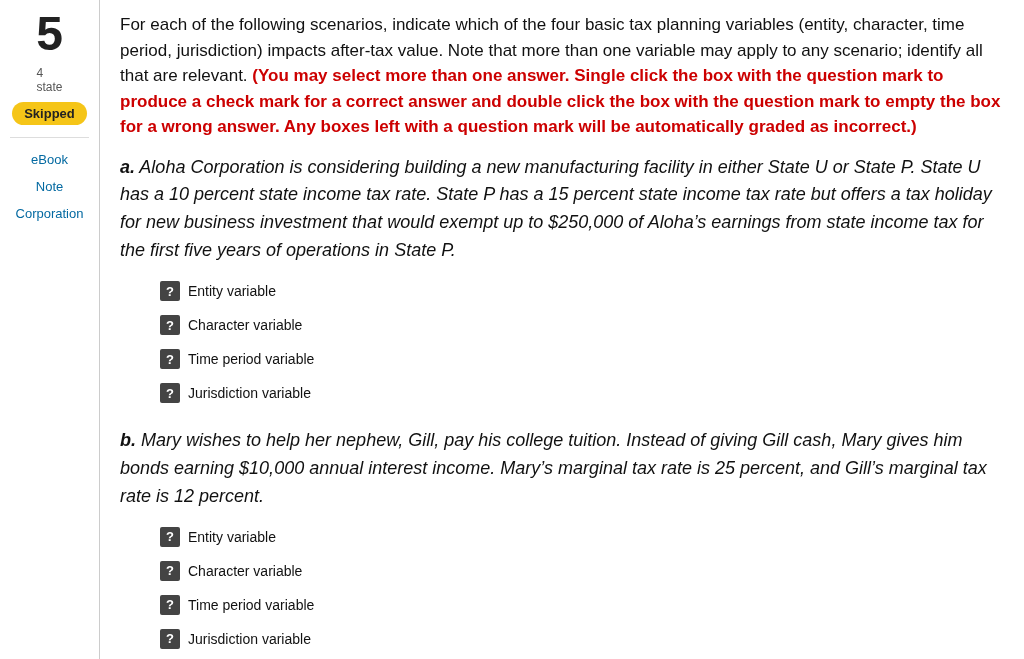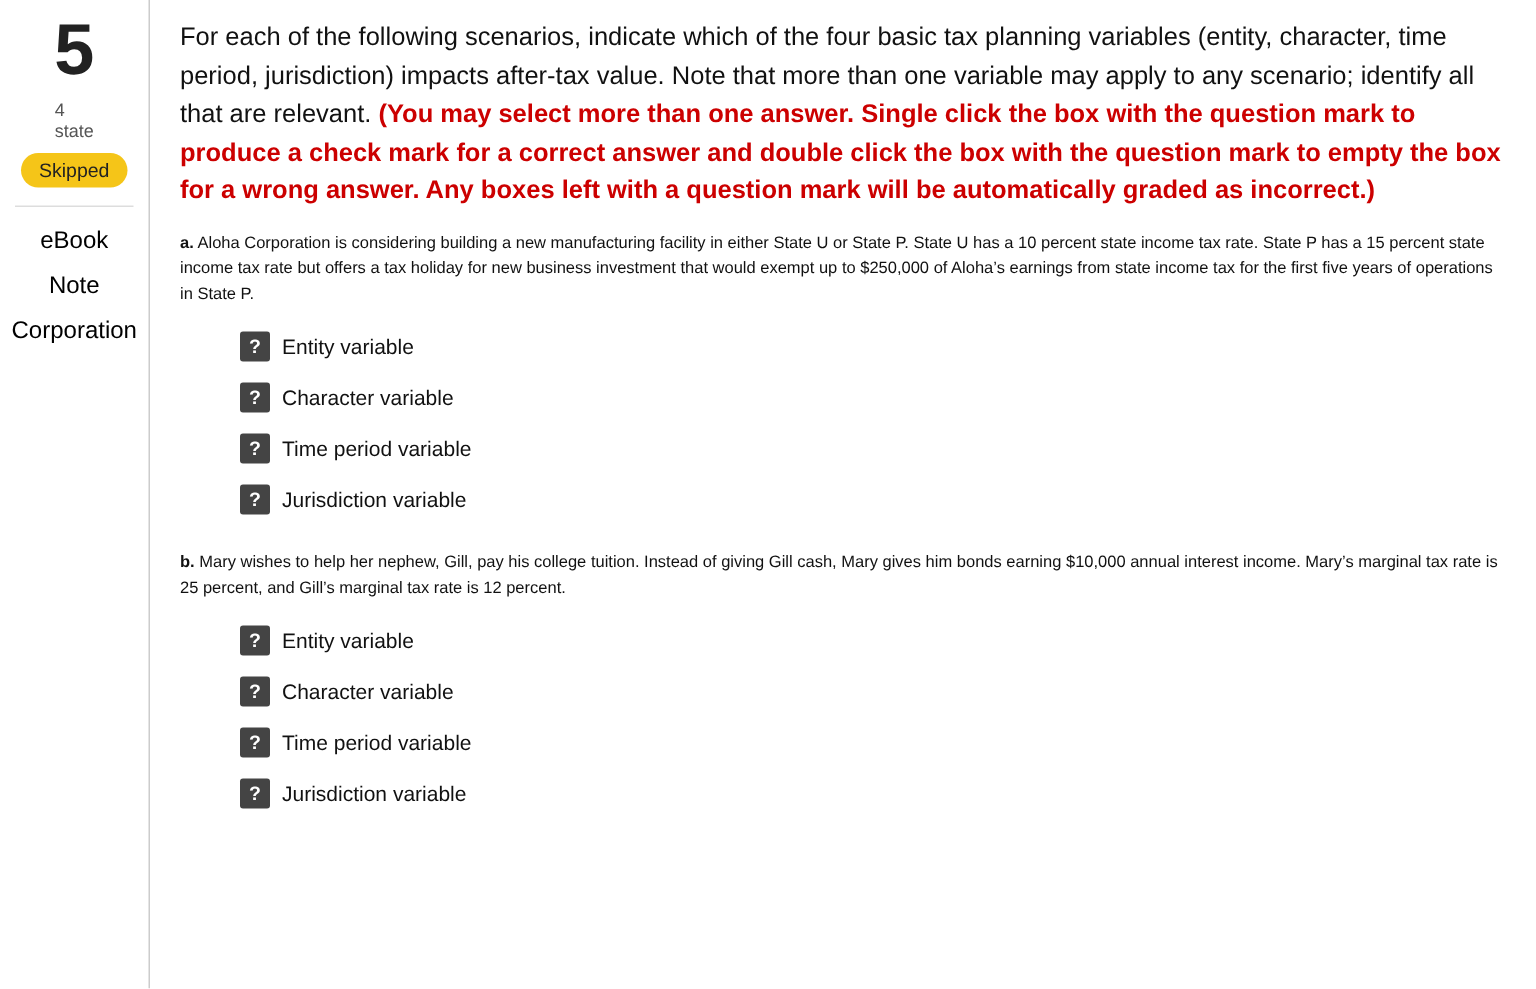--- a/index.html
+++ b/index.html
@@ -34,31 +34,31 @@
     .points-label {
       font-size: 12px;
       color: #555;
     }
     .skipped-badge {
       background-color: #f5c518;
       color: #222;
       border-radius: 20px;
       padding: 4px 12px;
       font-size: 13px;
-      font-weight: normal;
+      font-weight: bold;
       cursor: pointer;
     }
     .sidebar-divider {
       width: 80%;
       border-top: 1px solid #ddd;
       margin: 4px 0;
     }
     .sidebar-nav-item {
-      font-size: 16px;
-      color: #000000;
+      font-size: 13px;
+      color: #0369a1;
       cursor: pointer;
       text-decoration: none;
       padding: 2px 0;
     }
 
     
     .main-content {
       flex: 1;
       padding: 12px 20px;
       overflow-y: auto;
@@ -68,23 +68,24 @@
       font-size: 17px;
       line-height: 1.5;
       margin-bottom: 14px;
     }
     .highlight-red {
       color: #cc0000;
       font-weight: bold;
     }
 
     .scenario-text {
-      font-size: 11px;
+      font-size: 18px;
       line-height: 1.55;
       margin-bottom: 16px;
+      font-style: italic;
     }
     .scenario-label {
       font-weight: bold;
     }
 
     .options-group {
       display: flex;
       flex-direction: column;
       gap: 14px;
       margin-left: 40px;

